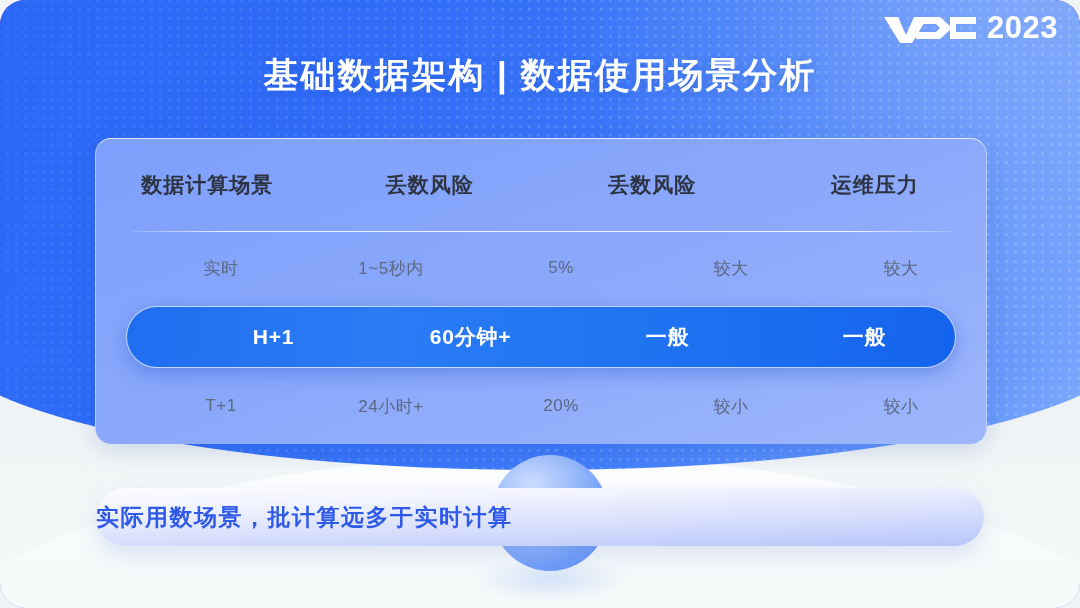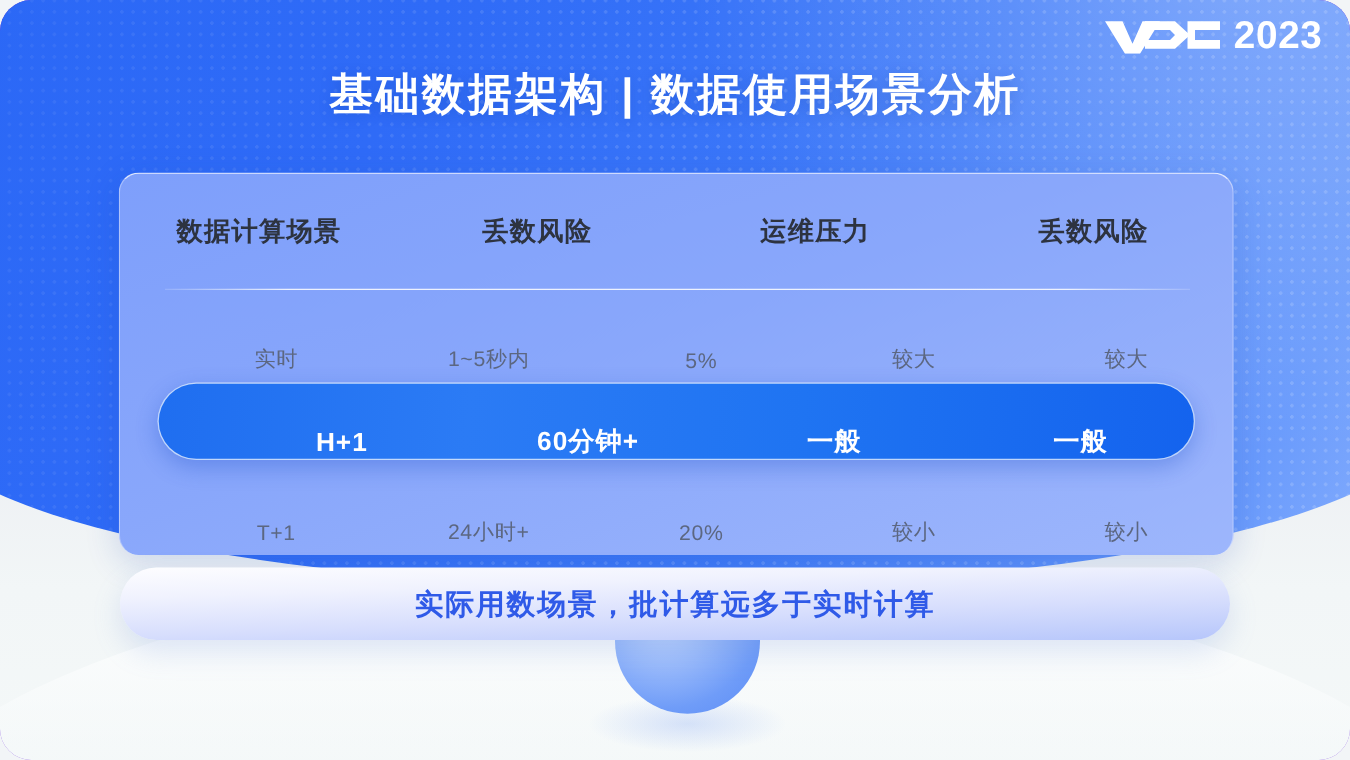--- a/index.html
+++ b/index.html
@@ -82,41 +82,41 @@
   .th{
     flex:1;text-align:center;color:#2d3340;font-size:21px;font-weight:bold;letter-spacing:1px;
   }
   .divider{
     position:absolute;left:36px;top:92px;width:820px;height:1px;
     background:linear-gradient(90deg,rgba(255,255,255,.15) 0%,rgba(255,255,255,.85) 12%,rgba(255,255,255,.85) 88%,rgba(255,255,255,.15) 100%);
   }
 
   .rows{position:absolute;left:0;top:98px;width:100%;}
   .row{
-    position:relative;height:62px;display:flex;align-items:flex-end;margin-bottom:7px;padding-left:40px;
+    position:relative;height:62px;display:flex;align-items:center;margin-bottom:7px;padding-left:40px;
   }
   .td{
     flex:1;text-align:center;color:#5c6781;font-size:17px;letter-spacing:.5px;
   }
   .row.highlight{
     height:60px;margin:0 30px 7px 30px;border-radius:32px;
     background:linear-gradient(96deg,#1f6ef0 0%,#2b7bf5 30%,#1f74f2 62%,#1463ee 100%);
     border:1.5px solid rgba(255,255,255,.72);
     box-shadow:0 6px 18px rgba(18,70,200,.30);
   }
   .row.highlight .td{
     color:#ffffff;font-size:21px;font-weight:bold;letter-spacing:.8px;margin-left:16px;
   }
 
   
   .banner{
-    position:absolute;left:96px;top:454px;width:888px;height:58px;border-radius:29px;
+    position:absolute;left:96px;top:488px;width:888px;height:58px;border-radius:29px;
     background:linear-gradient(178deg,#fdfdff 0%,#f0f2fe 28%,#d7defd 62%,#b6c6fb 100%);
     box-shadow:0 10px 22px rgba(120,150,220,.22);
-    display:flex;align-items:center;justify-content:center;
+    display:flex;align-items:center;
   }
   .banner-text{
     color:#2f5ae8;font-size:23px;font-weight:bold;letter-spacing:1.5px;
   }
 </style>
 </head>
 <body>
 
 <div class="slide">
 
@@ -141,22 +141,22 @@
     <span class="logo-year">2023</span>
   </div>
 
   <div class="title">基础数据架构 | 数据使用场景分析</div>
 
   <div class="card">
 
     <div class="thead">
       <div class="th">数据计算场景</div>
       <div class="th">丢数风险</div>
+      <div class="th">丢数风险</div>
       <div class="th">运维压力</div>
-      <div class="th">丢数风险</div>
     </div>
 
     <div class="divider"></div>
 
     <div class="rows">
 
       <div class="row">
         <div class="td">实时</div>
         <div class="td">1~5秒内</div>
         <div class="td">5%</div>

